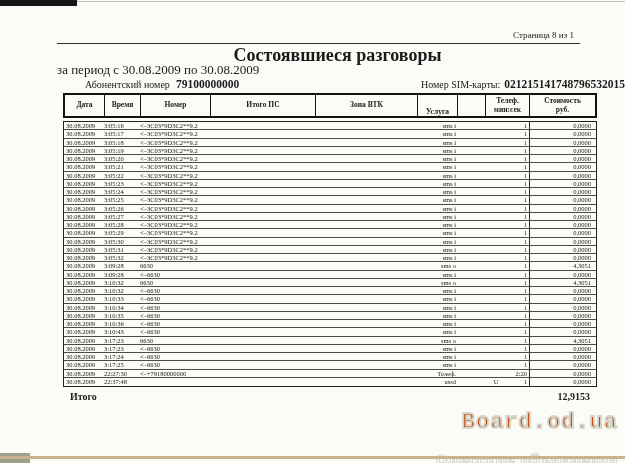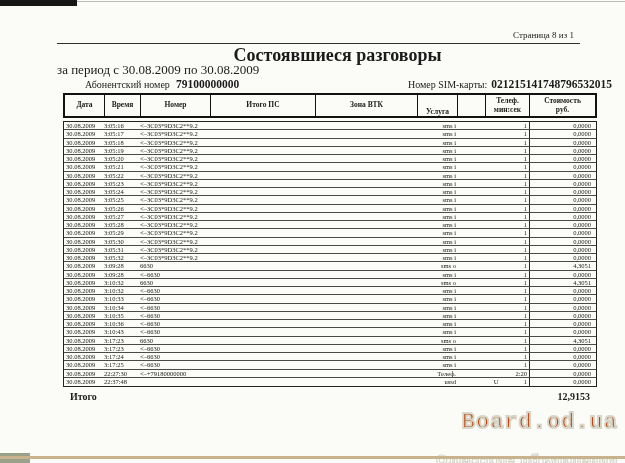--- a/index.html
+++ b/index.html
@@ -15,21 +15,21 @@
   
   #top-edge-line{left:0;top:1px;width:625px;height:1px;background:#bdbdb8;}
   #top-black-bar{left:0;top:0;width:77px;height:6px;background:#161616;}
   
   #page-label{top:30px;right:51px;font-size:9px;}
   #header-rule{left:57px;top:43px;width:523px;height:1px;background:#2f2f2f;}
   #doc-title{left:57px;top:45px;width:561px;text-align:center;font-size:18px;font-weight:bold;}
   #doc-period{left:57px;top:62px;width:561px;text-align:left;font-size:13px;}
   #abonent{left:65px;top:78px;font-size:10px;margin-left:20px;}
   #abonent b{font-size:11.5px;padding-left:6px;}
-  #simcard{top:78px;right:13px;font-size:10px;text-align:right;}
+  #simcard{top:78px;right:0;font-size:10px;text-align:right;}
   #simcard b{font-size:11.5px;padding-left:4px;}
   
   #thead{
     left:63px;top:93px;width:534px;height:25px;
     border:2px solid #121212;box-sizing:border-box;
     display:flex;background:#fbfbf7;
   }
   .hcell{
     flex-shrink:0;box-sizing:border-box;
     border-right:1px solid #121212;

